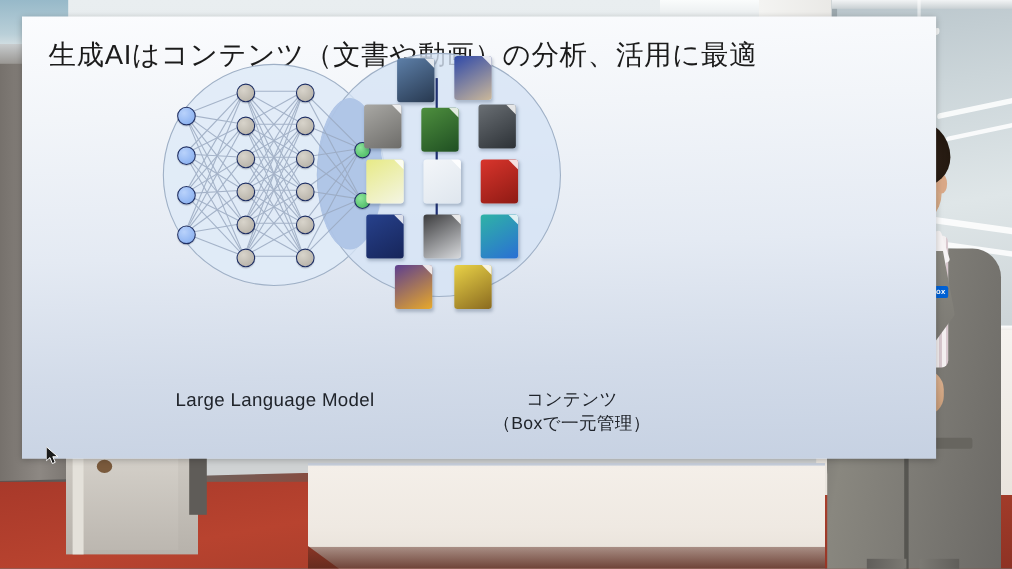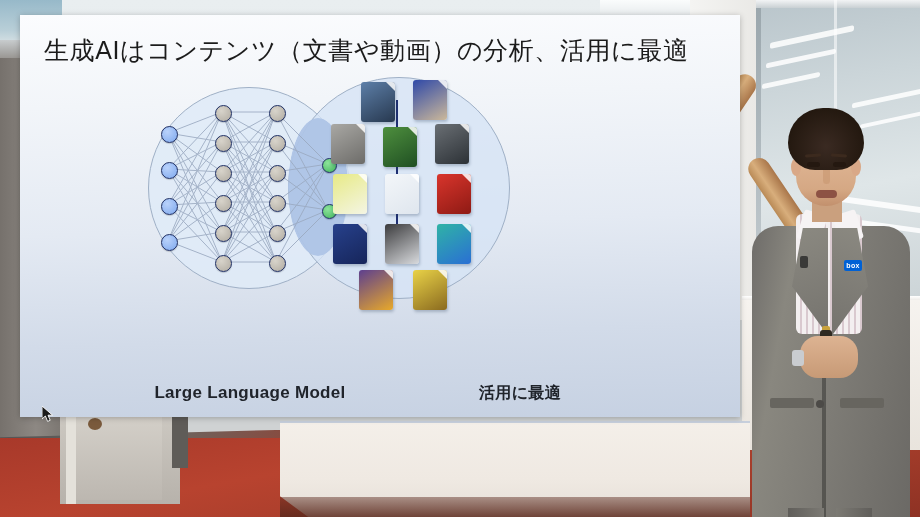--- a/index.html
+++ b/index.html
@@ -166,29 +166,29 @@
   .p-badge{position:absolute;left:100px;top:152px;width:18px;height:11px;
     background:#0061d5;border-radius:2px;
     font-size:7px;color:#fff;text-align:center;line-height:11px;
     font-family:"Liberation Sans",sans-serif;font-weight:bold;letter-spacing:.3px;}
   .p-leg-l{position:absolute;left:44px;top:400px;width:36px;height:117px;
     background:linear-gradient(90deg,#605e5a,#7c7a74);}
   .p-leg-r{position:absolute;left:92px;top:400px;width:36px;height:117px;
     background:linear-gradient(270deg,#605e5a,#7c7a74);}
 
   
-  .slide{position:absolute;left:20px;top:15px;width:720px;height:402px;
+  .slide{position:absolute;left:20px;top:15px;width:831px;height:402px;
     background:linear-gradient(178deg,#fbfcfe 0%,#f2f5f9 22%,#e4eaf3 52%,#d2dbe9 78%,#c6d1e2 100%);
     box-shadow:0 1px 6px rgba(0,0,0,.25);overflow:hidden;}
 
   .slide-title{position:absolute;left:24px;top:20px;width:672px;
     font-size:25px;line-height:1.25;color:#1b1b1b;letter-spacing:.6px;
     font-family:"Liberation Sans","DejaVu Sans",sans-serif;white-space:nowrap;}
 
-  .venn{position:absolute;left:0;top:57px;width:720px;height:357px;font-weight:bold;}
+  .venn{position:absolute;left:0;top:28px;width:720px;height:357px;}
 
   .circle{position:absolute;border-radius:50%;
     border:1px solid #9fb0c6;}
   .c-llm{left:128px;top:15px;width:200px;height:200px;
     background:rgba(223,234,247,.88);}
   .c-content{left:268px;top:5px;width:220px;height:220px;
     background:rgba(214,228,245,.80);}
 
   
   .net{position:absolute;left:140px;top:35px;width:180px;height:160px;}
@@ -437,21 +437,22 @@
           <div class="doc" style="left: 417px; top: 152px; background: linear-gradient(150deg, rgb(47, 179, 166) 0%, rgb(42, 111, 212) 100%);"></div>
           <div class="doc" style="left: 339px; top: 198px; background: linear-gradient(150deg, rgb(93, 63, 143) 0%, rgb(232, 169, 42) 100%);"></div>
           <div class="doc" style="left: 393px; top: 198px; background: linear-gradient(150deg, rgb(233, 210, 71) 0%, rgb(138, 106, 31) 100%);"></div>
         </div>
 
       <div class="cap cap-llm">
         <div>Large Language Model</div>
       </div>
 
       <div class="cap cap-content">
-        <div>活用に最適</div>
+        <div>コンテンツ</div>
+        <div>（Boxで一元管理）</div>
       </div>
 
     </div>
   </div>
 
   <svg class="cursor" viewBox="0 0 12 18">
     <path d="M0,0 L0,13 L3.4,10 L5.6,15.4 L8.2,14.3 L6,9.2 L10.6,9.2 Z" fill="#1b1b1b" stroke="#ffffff" stroke-width=".9"></path>
   </svg>
 
 </div>

